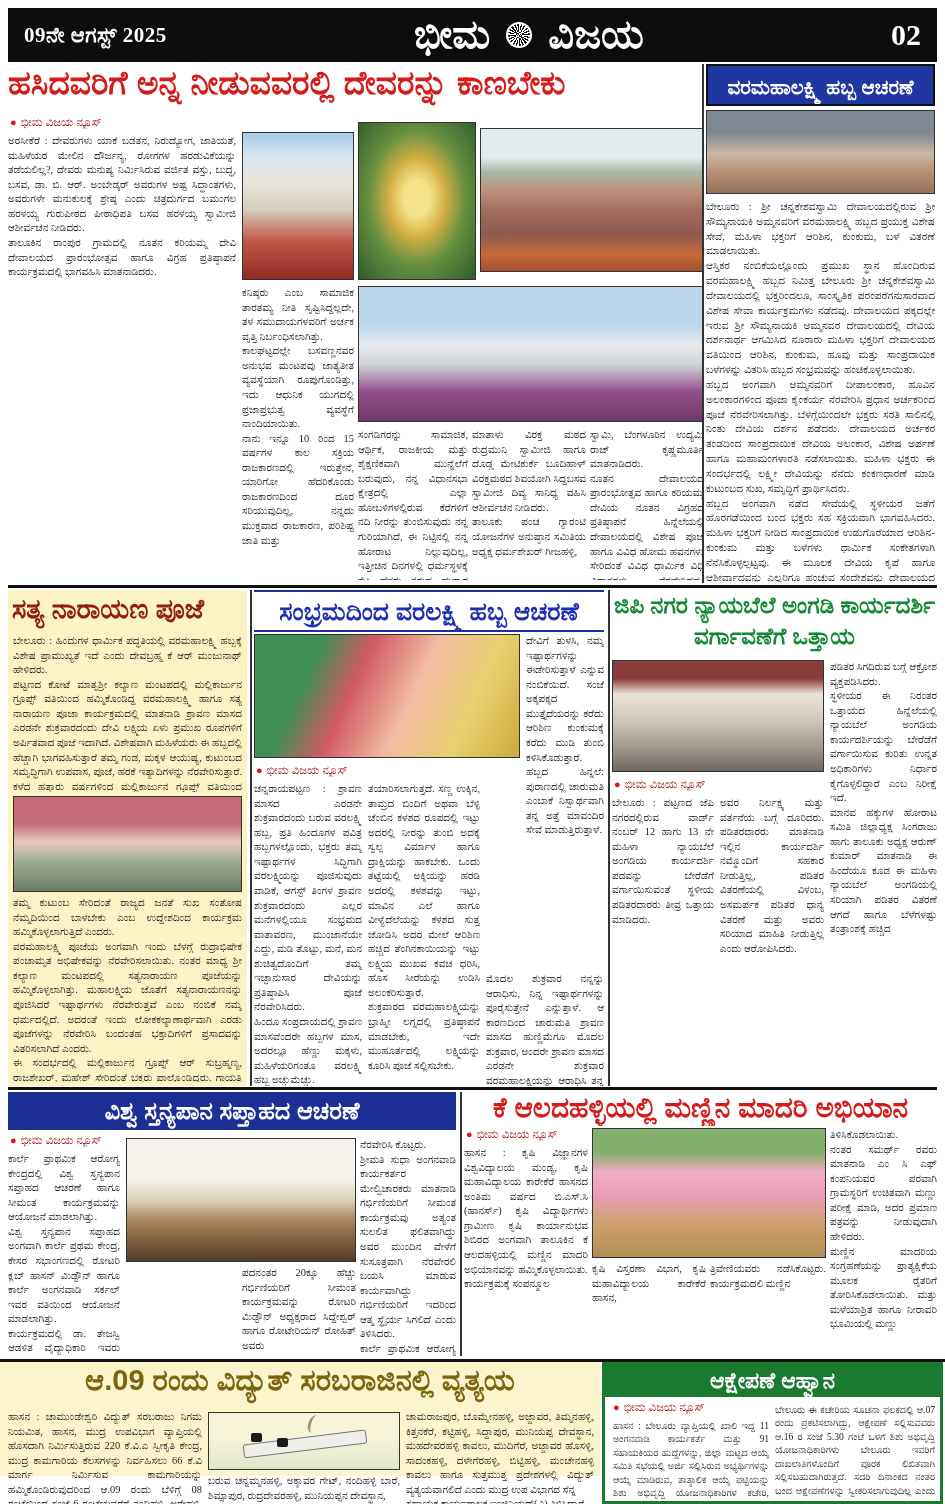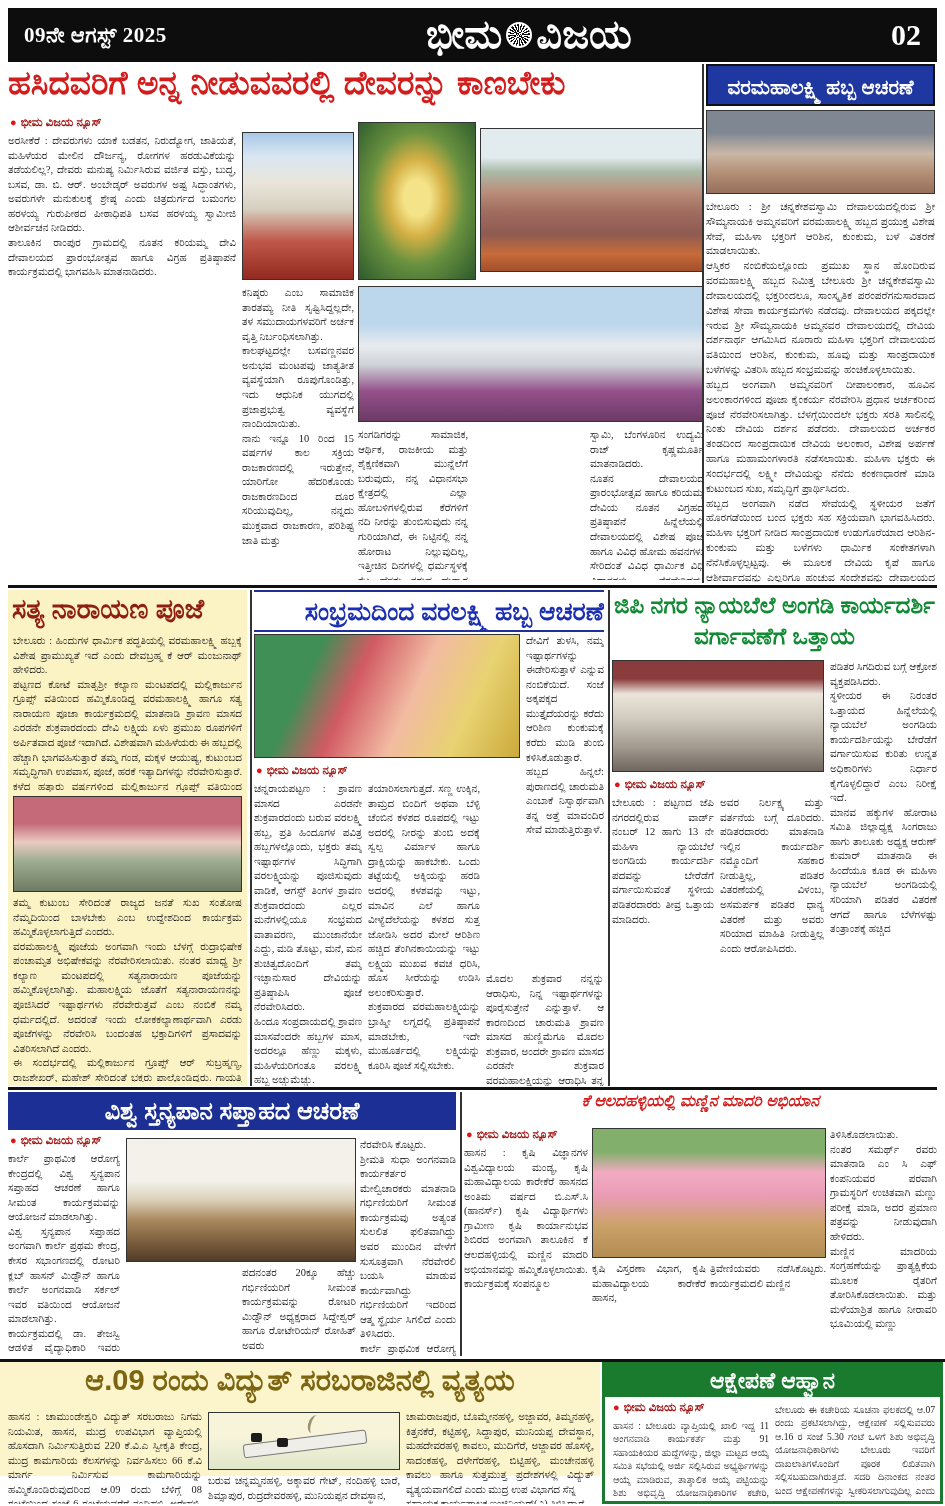--- a/index.html
+++ b/index.html
@@ -3,30 +3,30 @@
 <meta charset="utf-8">
 <style>
   html,body{margin:0;padding:0;background:#e9e9e9;}
   .page{position:relative;width:945px;height:1506px;background:#ffffff;margin:0 auto;
         font-family:"Liberation Serif","DejaVu Serif",serif;overflow:hidden;}
   .abs{position:absolute;}
   
   .masthead-bar{left:8px;top:8px;width:929px;height:54px;background:#0d0d0d;color:#fff;
      display:flex;align-items:center;justify-content:space-between;padding:0 16px;box-sizing:border-box;}
   .m-date{font-size:21px;font-weight:bold;letter-spacing:.5px;}
-  .m-title{display:flex;align-items:center;gap:4px;font-size:40px;font-weight:bold;
+  .m-title{display:flex;align-items:center;gap:16px;font-size:40px;font-weight:bold;
      font-family:"Liberation Sans","DejaVu Sans",sans-serif;}
   .m-emblem{width:26px;height:26px;border-radius:50%;
      background:repeating-conic-gradient(#ffffff 0 9deg,#0d0d0d 9deg 18deg);
      border:2px solid #fff;box-sizing:border-box;}
   .m-page{font-size:30px;font-weight:bold;}
   
   .col{font-size:10.4px;line-height:1.40;text-align:justify;color:#1b1b1b;overflow:hidden;
        white-space:pre-line;}
-  .byline{font-size:11.5px;font-weight:bold;color:#a01414;
+  .byline{font-size:11.5px;font-weight:normal;color:#a01414;
        font-family:"Liberation Sans","DejaVu Sans",sans-serif;white-space:nowrap;overflow:hidden;}
   .dot{color:#e01414;font-size:11px;margin-right:4px;}
   .hl{font-family:"Liberation Sans","DejaVu Sans",sans-serif;font-weight:bold;overflow:hidden;}
   .hrule{background:#111;height:3px;}
   .vrule{background:#333;width:2px;}
   .ph{border:1px solid #333;box-sizing:border-box;}
   
   .ph-dais{background:linear-gradient(180deg,#a8c9e8 0%,#d9e6f2 16%,#e9e5da 34%,#d6cfc0 52%,#c0584a 74%,#93291f 100%);}
   .ph-deity{background:radial-gradient(ellipse at 50% 48%,#f4e388 0 16%,#d4b045 34%,#69913f 58%,#2d5a2c 100%);}
   .ph-crowd{background:linear-gradient(180deg,#e2ebee 0 20%,#a9bba8 30%,#bb8f7b 44%,#a26c5f 58%,#8e5b51 74%,#c76b3a 88%,#a34f2c 100%);}
@@ -72,20 +72,22 @@
     <div class="abs col" style="left:0;top:70px;width:228px;height:446px;">ಅರಸೀಕೆರೆ : ದೇವರುಗಳು ಯಾಕೆ ಬಡತನ, ನಿರುದ್ಯೋಗ, ಜಾತಿಯತೆ, ಮಹಿಳೆಯರ ಮೇಲಿನ ದೌರ್ಜನ್ಯ, ರೋಗಗಳ ಹರಡುವಿಕೆಯನ್ನು ತಡೆಯಲಿಲ್ಲ?, ದೇವರು ಮನುಷ್ಯ ನಿರ್ಮಿಸಿರುವ ವರ್ಜಿತ ವಸ್ತು, ಬುದ್ಧ, ಬಸವ, ಡಾ. ಬಿ. ಆರ್. ಅಂಬೇಡ್ಕರ್ ಅವರುಗಳ ಅಷ್ಟ ಸಿದ್ಧಾಂತಗಳು, ಅವರುಗಳೇ ಮನುಕುಲಕ್ಕೆ ಶ್ರೇಷ್ಠ ಎಂದು ಚಿತ್ರದುರ್ಗದ ಬಮಂಗಲ ಹರಳಯ್ಯ ಗುರುಪೀಠದ ಪೀಠಾಧಿಪತಿ ಬಸವ ಹರಳಯ್ಯ ಸ್ವಾಮೀಜಿ ಆಶೀರ್ವಚನ ನೀಡಿದರು.
 ತಾಲೂಕಿನ ರಾಂಪುರ ಗ್ರಾಮದಲ್ಲಿ ನೂತನ ಕರಿಯಮ್ಮ ದೇವಿ ದೇವಾಲಯದ ಪ್ರಾರಂಭೋತ್ಸವ ಹಾಗೂ ವಿಗ್ರಹ ಪ್ರತಿಷ್ಠಾಪನೆ ಕಾರ್ಯಕ್ರಮದಲ್ಲಿ ಭಾಗವಹಿಸಿ ಮಾತನಾಡಿದರು.</div>
     <div class="abs ph ph-dais" style="left:234px;top:68px;width:112px;height:148px;"></div>
     <div class="abs ph ph-deity" style="left:350px;top:58px;width:118px;height:158px;"></div>
     <div class="abs ph ph-crowd" style="left:472px;top:64px;width:224px;height:144px;"></div>
     <div class="abs col" style="left:234px;top:222px;width:112px;height:294px;">ಕನಿಷ್ಠರು ಎಂಬ ಸಾಮಾಜಿಕ ತಾರತಮ್ಯ ನೀತಿ ಸೃಷ್ಟಿಸಿದ್ದಲ್ಲದೇ, ತಳ ಸಮುದಾಯಗಳವರಿಗೆ ಅರ್ಚಕ ವೃತ್ತಿ ನಿರ್ಬಂಧಿಸಲಾಗಿತ್ತು.
 ಕಾಲಘಟ್ಟದಲ್ಲೇ ಬಸವಣ್ಣನವರ ಅನುಭವ ಮಂಟಪವು ಜಾತ್ಯತೀತ ವ್ಯವಸ್ಥೆಯಾಗಿ ರೂಪುಗೊಂಡಿತ್ತು, ಇದು ಆಧುನಿಕ ಯುಗದಲ್ಲಿ ಪ್ರಜಾಪ್ರಭುತ್ವ ವ್ಯವಸ್ಥೆಗೆ ನಾಂದಿಯಾಯಿತು.
 ನಾನು ಇನ್ನೂ 10 ರಿಂದ 15 ವರ್ಷಗಳ ಕಾಲ ಸಕ್ರಿಯ ರಾಜಕಾರಣದಲ್ಲಿ ಇರುತ್ತೇನೆ, ಯಾರಿಗೋ ಹೆದರಿಕೊಂಡು ರಾಜಕಾರಣದಿಂದ ದೂರ ಸರಿಯುವುದಿಲ್ಲ, ನನ್ನದು ಮುಕ್ತವಾದ ರಾಜಕಾರಣ, ಪರಿಶಿಷ್ಟ ಜಾತಿ ಮತ್ತು</div>
     <div class="abs ph ph-stage" style="left:350px;top:222px;width:346px;height:136px;"></div>
     <div class="abs col" style="left:350px;top:364px;width:110px;height:152px;">ಸಂಗಡಿಗರನ್ನು ಸಾಮಾಜಿಕ, ಆರ್ಥಿಕ, ರಾಜಕೀಯ ಮತ್ತು ಶೈಕ್ಷಣಿಕವಾಗಿ ಮುನ್ನೆಲೆಗೆ ಬರುವುದು, ನನ್ನ ವಿಧಾನಸಭಾ ಕ್ಷೇತ್ರದಲ್ಲಿ ಎಲ್ಲಾ ಹೋಬಳಿಗಳಲ್ಲಿರುವ ಕೆರೆಗಳಿಗೆ ನದಿ ನೀರನ್ನು ತುಂಬಿಸುವುದು ನನ್ನ ಗುರಿಯಾಗಿದೆ, ಈ ನಿಟ್ಟಿನಲ್ಲಿ ನನ್ನ ಹೋರಾಟ ನಿಲ್ಲುವುದಿಲ್ಲ, ಇತ್ತೀಚಿನ ದಿನಗಳಲ್ಲಿ ಧರ್ಮಸ್ಥಳಕ್ಕೆ ಕೆಟ್ಟ ಹೆಸರು ತರುವ ಹುನ್ನಾರ ನಡೆಯುತ್ತಿದೆ. ಎಲ್ಲರ ಜನ್ಮ ಜಾಲಾಡುತ್ತೇನೆ ಎಂಬ ಕಾರಣಕ್ಕೆ ರಾಜಕಾರಣದಲ್ಲಿ ಪ್ರಾಮಾಣಿಕವಾಗಿ ಇರಲು ಬಯಸುತ್ತೇನೆ ಎಂದರು.</div>
+    <div class="abs col" style="left:464px;top:364px;width:114px;height:152px;">ಮಾತಾಳು ವಿರಕ್ತ ಮಠದ ರುದ್ರಮುನಿ ಸ್ವಾಮೀಜಿ ಹಾಗೂ ದೊಡ್ಡ ಮೇಟಿಕುರ್ಕೆ ಬೂದಿಹಾಳ್ ವಿರಕ್ತಮಠದ ಶಿವಯೋಗಿ ಸಿದ್ದಬಸವ ಸ್ವಾಮೀಜಿ ದಿವ್ಯ ಸಾನಿಧ್ಯ ವಹಿಸಿ ಆಶೀರ್ವಚನ ನೀಡಿದರು.
+ತಾಲೂಕು ಪಂಚ ಗ್ಯಾರಂಟಿ ಯೋಜನೆಗಳ ಅನುಷ್ಠಾನ ಸಮಿತಿಯ ಅಧ್ಯಕ್ಷ ಧರ್ಮಶೇಖರ್ ಗೀಜಹಳ್ಳಿ,</div>
     <div class="abs col" style="left:582px;top:364px;width:114px;height:152px;">ಸ್ವಾಮಿ, ಬೆಂಗಳೂರಿನ ಉದ್ಯಮಿ ರಾಜ್ ಕೃಷ್ಣಮೂರ್ತಿ ಮಾತನಾಡಿದರು.
 ನೂತನ ದೇವಾಲಯದ ಪ್ರಾರಂಭೋತ್ಸವ ಹಾಗೂ ಕರಿಯಮ್ಮ ದೇವಿಯ ನೂತನ ವಿಗ್ರಹದ ಪ್ರತಿಷ್ಠಾಪನೆ ಹಿನ್ನೆಲೆಯಲ್ಲಿ ದೇವಾಲಯದಲ್ಲಿ ವಿಶೇಷ ಪೂಜೆ ಹಾಗೂ ವಿವಿಧ ಹೋಮ ಹವನಗಳು ಸೇರಿದಂತೆ ವಿವಿಧ ಧಾರ್ಮಿಕ ವಿಧಿ ವಿಧಾನಗಳು ನೆರವೇರಿದವು, ಅನ್ನಸಂತರ್ಪಣೆ ನೆರವೇರಿತು.</div>
   </div>
   <div class="abs vrule" style="left:702px;top:64px;height:519px;"></div>
 
   <div class="abs" style="left:706px;top:64px;width:231px;height:519px;">
     <div class="abs ban" style="left:0;top:0;width:229px;height:42px;line-height:42px;font-size:20px;background:#1f37a0;border:2px solid #111;box-sizing:border-box;">ವರಮಹಾಲಕ್ಷ್ಮಿ ಹಬ್ಬ ಆಚರಣೆ</div>
     <div class="abs ph ph-blessing" style="left:0;top:46px;width:229px;height:84px;"></div>
     <div class="abs col" style="left:0;top:136px;width:229px;height:382px;font-size:10.6px;">ಬೇಲೂರು : ಶ್ರೀ ಚನ್ನಕೇಶವಸ್ವಾಮಿ ದೇವಾಲಯದಲ್ಲಿರುವ ಶ್ರೀ ಸೌಮ್ಯನಾಯಕಿ ಅಮ್ಮನವರಿಗೆ ವರಮಹಾಲಕ್ಷ್ಮಿ ಹಬ್ಬದ ಪ್ರಯುಕ್ತ ವಿಶೇಷ ಸೇವೆ, ಮಹಿಳಾ ಭಕ್ತರಿಗೆ ಆರಿಶಿನ, ಕುಂಕುಮ, ಬಳೆ ವಿತರಣೆ ಮಾಡಲಾಯಿತು.
 ಆಸ್ತಿಕರ ನಂಬಿಕೆಯಲ್ಲೊಂದು ಪ್ರಮುಖ ಸ್ಥಾನ ಹೊಂದಿರುವ ವರಮಹಾಲಕ್ಷ್ಮಿ ಹಬ್ಬದ ನಿಮಿತ್ತ ಬೇಲೂರು ಶ್ರೀ ಚನ್ನಕೇಶವಸ್ವಾಮಿ ದೇವಾಲಯದಲ್ಲಿ ಭಕ್ತರಿಂದಲೂ, ಸಾಂಸ್ಕೃತಿಕ ಪರಂಪರೆಗನುಸಾರವಾದ ವಿಶೇಷ ಸೇವಾ ಕಾರ್ಯಕ್ರಮಗಳು ನಡೆದವು. ದೇವಾಲಯದ ಪಕ್ಕದಲ್ಲೇ ಇರುವ ಶ್ರೀ ಸೌಮ್ಯನಾಯಕಿ ಅಮ್ಮನವರ ದೇವಾಲಯದಲ್ಲಿ ದೇವಿಯ ದರ್ಶನಾರ್ಥ ಆಗಮಿಸಿದ ನೂರಾರು ಮಹಿಳಾ ಭಕ್ತರಿಗೆ ದೇವಾಲಯದ ವತಿಯಿಂದ ಆರಿಶಿನ, ಕುಂಕುಮ, ಹೂವು ಮತ್ತು ಸಾಂಪ್ರದಾಯಿಕ ಬಳೆಗಳನ್ನು ವಿತರಿಸಿ ಹಬ್ಬದ ಸಂಭ್ರಮವನ್ನು ಹಂಚಿಕೊಳ್ಳಲಾಯಿತು.
@@ -102,21 +104,21 @@
     <div class="abs col" style="left:5px;top:44px;width:229px;height:158px;">ಬೇಲೂರು : ಹಿಂದುಗಳ ಧಾರ್ಮಿಕ ಪದ್ಧತಿಯಲ್ಲಿ ವರಮಹಾಲಕ್ಷ್ಮಿ ಹಬ್ಬಕ್ಕೆ ವಿಶೇಷ ಪ್ರಾಮುಖ್ಯತೆ ಇದೆ ಎಂದು ದೇವಬ್ರಹ್ಮ ಕೆ ಆರ್ ಮಂಜುನಾಥ್ ಹೇಳಿದರು.
 ಪಟ್ಟಣದ ಕೋಟೆ ಮಾತೃಶ್ರೀ ಕಲ್ಯಾಣ ಮಂಟಪದಲ್ಲಿ ಮಲ್ಲಿಕಾರ್ಜುನ ಗ್ರೂಪ್ಸ್ ವತಿಯಿಂದ ಹಮ್ಮಿಕೊಂಡಿದ್ದ ವರಮಹಾಲಕ್ಷ್ಮಿ ಹಾಗೂ ಸತ್ಯ ನಾರಾಯಣ ಪೂಜಾ ಕಾರ್ಯಕ್ರಮದಲ್ಲಿ ಮಾತನಾಡಿ ಶ್ರಾವಣ ಮಾಸದ ಎರಡನೇ ಶುಕ್ರವಾರದಂದು ದೇವಿ ಲಕ್ಷ್ಮಿಯ ಏಳು ಪ್ರಮುಖ ರೂಪಗಳಿಗೆ ಅರ್ಪಿತವಾದ ಪೂಜೆ ಇದಾಗಿದೆ. ವಿಶೇಷವಾಗಿ ಮಹಿಳೆಯರು ಈ ಹಬ್ಬದಲ್ಲಿ ಹೆಚ್ಚಾಗಿ ಭಾಗವಹಿಸುತ್ತಾರೆ ತಮ್ಮ ಗಂಡ, ಮಕ್ಕಳ ಆಯುಷ್ಯ, ಕುಟುಂಬದ ಸಮೃದ್ಧಿಗಾಗಿ ಉಪವಾಸ, ಪೂಜೆ, ಹರಕೆ ಇತ್ಯಾದಿಗಳನ್ನು ನೆರವೇರಿಸುತ್ತಾರೆ. ಕಳೆದ ಹತ್ತಾರು ವರ್ಷಗಳಿಂದ ಮಲ್ಲಿಕಾರ್ಜುನ ಗ್ರೂಪ್ಸ್ ವತಿಯಿಂದ ವರಮಹಾಲಕ್ಷ್ಮಿ ಪೂಜೆಯನ್ನು ಹಮ್ಮಿಕೊಂಡು ಬರಲಾಗುತ್ತಿದೆ.</div>
     <div class="abs ph ph-pooja" style="left:5px;top:206px;width:229px;height:96px;"></div>
     <div class="abs col" style="left:5px;top:306px;width:229px;height:186px;">ತಮ್ಮ ಕುಟುಂಬ ಸೇರಿದಂತೆ ರಾಜ್ಯದ ಜನತೆ ಸುಖ ಸಂತೋಷ ನೆಮ್ಮದಿಯಿಂದ ಬಾಳಬೇಕು ಎಂಬ ಉದ್ದೇಶದಿಂದ ಕಾರ್ಯಕ್ರಮ ಹಮ್ಮಿಕೊಳ್ಳಲಾಗುತ್ತಿದೆ ಎಂದರು.
 ವರಮಹಾಲಕ್ಷ್ಮಿ ಪೂಜೆಯ ಅಂಗವಾಗಿ ಇಂದು ಬೆಳಗ್ಗೆ ರುದ್ರಾಭಿಷೇಕ ಪಂಚಾಮೃತ ಅಭಿಷೇಕವನ್ನು ನೆರವೇರಿಸಲಾಯಿತು. ನಂತರ ಮಾಧ್ಯ ಶ್ರೀ ಕಲ್ಯಾಣ ಮಂಟಪದಲ್ಲಿ ಸತ್ಯನಾರಾಯಣ ಪೂಜೆಯನ್ನು ಹಮ್ಮಿಕೊಳ್ಳಲಾಗಿತ್ತು. ಮಹಾಲಕ್ಷ್ಮಿಯ ಜೊತೆಗೆ ಸತ್ಯನಾರಾಯಣನನ್ನು ಪೂಜಿಸಿದರೆ ಇಷ್ಟಾರ್ಥಗಳು ನೆರವೇರುತ್ತವೆ ಎಂಬ ನಂಬಿಕೆ ನಮ್ಮ ಧರ್ಮದಲ್ಲಿದೆ. ಅದರಂತೆ ಇಂದು ಲೋಕಕಲ್ಯಾಣಾರ್ಥವಾಗಿ ಎರಡು ಪೂಜೆಗಳನ್ನು ನೆರವೇರಿಸಿ ಬಂದಂತಹ ಭಕ್ತಾದಿಗಳಿಗೆ ಪ್ರಸಾದವನ್ನು ವಿತರಿಸಲಾಗಿದೆ ಎಂದರು.
 ಈ ಸಂದರ್ಭದಲ್ಲಿ ಮಲ್ಲಿಕಾರ್ಜುನ ಗ್ರೂಪ್ಸ್ ಆರ್ ಸುಬ್ರಹ್ಮಣ್ಯ, ರಾಜಶೇಖರ್, ಮಹೇಶ್ ಸೇರಿದಂತೆ ಭಕ್ತರು ಪಾಲ್ಗೊಂಡಿದ್ದರು. ಗಾಯತ್ರಿ ಭಜನಾ ಮಂಡಳಿಯಿಂದ ವಿಷ್ಣು ಸಹಸ್ರನಾಮ ನಡೆಸಿಕೊಡಲಾಯಿತು.</div>
   </div>
   <div class="abs vrule" style="left:250px;top:590px;height:496px;"></div>
 
   <div class="abs" style="left:254px;top:590px;width:352px;height:496px;">
-    <div class="abs hl" style="left:0;top:0;width:350px;height:38px;line-height:38px;font-size:25px;color:#1b2fb0;text-align:right;border-top:2px solid #20309a;border-bottom:2px solid #20309a;">ಸಂಭ್ರಮದಿಂದ ವರಲಕ್ಷ್ಮಿ ಹಬ್ಬ ಆಚರಣೆ</div>
+    <div class="abs hl" style="left:0;top:0;width:350px;height:38px;line-height:38px;font-size:25px;color:#1b2fb0;text-align:center;border-top:2px solid #20309a;border-bottom:2px solid #20309a;">ಸಂಭ್ರಮದಿಂದ ವರಲಕ್ಷ್ಮಿ ಹಬ್ಬ ಆಚರಣೆ</div>
     <div class="abs ph ph-varalakshmi" style="left:0;top:44px;width:266px;height:124px;"></div>
     <div class="abs col" style="left:272px;top:44px;width:78px;height:330px;">ದೇವಿಗೆ ತುಳಸಿ, ನಮ್ಮ ಇಷ್ಟಾರ್ಥಗಳನ್ನು ಈಡೇರಿಸುತ್ತಾಳೆ ಎನ್ನುವ ನಂಬಿಕೆಯಿದೆ. ಸಂಜೆ ಅಕ್ಕಪಕ್ಕದ ಮುತ್ತೈದೆಯರನ್ನು ಕರೆದು ಆರಿಶಿಣ ಕುಂಕುಮಕ್ಕೆ ಕರೆದು ಮುಡಿ ತುಂಬಿ ಕಳಿಸಿಕೊಡುತ್ತಾರೆ.
 ಹಬ್ಬದ ಹಿನ್ನಲೆ: ಪುರಾಣದಲ್ಲಿ ಚಾರುಮತಿ ಎಂಬಾಕೆ ನಿಸ್ವಾರ್ಥವಾಗಿ ತನ್ನ ಅತ್ತೆ ಮಾವಂದಿರ ಸೇವೆ ಮಾಡುತ್ತಿರುತ್ತಾಳೆ.</div>
     <div class="abs byline" style="left:2px;top:174px;">
       <span class="dot">●</span><span>ಭೀಮ ವಿಜಯ ನ್ಯೂಸ್</span>
     </div>
     <div class="abs col" style="left:0;top:192px;width:108px;height:304px;">ಚನ್ನರಾಯಪಟ್ಟಣ : ಶ್ರಾವಣ ಮಾಸದ ಎರಡನೇ ಶುಕ್ರವಾರದಂದು ಬರುವ ವರಲಕ್ಷ್ಮಿ ಹಬ್ಬ, ಪ್ರತಿ ಹಿಂದೂಗಳ ಪವಿತ್ರ ಹಬ್ಬಗಳಲ್ಲೊಂದು, ಭಕ್ತರು ತಮ್ಮ ಇಷ್ಟಾರ್ಥಗಳ ಸಿದ್ಧಿಗಾಗಿ ವರಲಕ್ಷ್ಮಿಯನ್ನು ಪೂಜಿಸುವುದು ವಾಡಿಕೆ, ಆಗಸ್ಟ್ ತಿಂಗಳ ಶ್ರಾವಣ ಶುಕ್ರವಾರದಂದು ಎಲ್ಲರ ಮನೆಗಳಲ್ಲಿಯೂ ಸಂಭ್ರಮದ ವಾತಾವರಣ, ಮುಂಜಾನೆಯೇ ಎದ್ದು, ಮಡಿ ತೊಟ್ಟು, ಮನೆ, ಮನ ಶುಚಿತ್ವದೊಂದಿಗೆ ತಮ್ಮ ಇಚ್ಛಾನುಸಾರ ದೇವಿಯನ್ನು ಪ್ರತಿಷ್ಠಾಪಿಸಿ ಪೂಜೆ ನೆರವೇರಿಸಿದರು.
 ಹಿಂದೂ ಸಂಪ್ರದಾಯದಲ್ಲಿ ಶ್ರಾವಣ ಮಾಸವೆಂದರೇ ಹಬ್ಬಗಳ ಮಾಸ, ಅದರಲ್ಲೂ ಹೆಣ್ಣು ಮಕ್ಕಳು, ಮಹಿಳೆಯರಿಗಂತೂ ವರಲಕ್ಷ್ಮಿ ಹಬ್ಬ ಅಚ್ಚುಮೆಚ್ಚು.</div>
     <div class="abs col" style="left:114px;top:192px;width:112px;height:304px;">ತಯಾರಿಸಲಾಗುತ್ತದೆ. ಸಣ್ಣ ಉಕ್ಕಿನ, ತಾಮ್ರದ ಬಿಂದಿಗೆ ಅಥವಾ ಬೆಳ್ಳಿ ಚೆಂಬಿನ ಕಳಶದ ರೂಪದಲ್ಲಿ ಇಟ್ಟು ಅದರಲ್ಲಿ ನೀರನ್ನು ತುಂಬಿ ಅದಕ್ಕೆ ಸ್ವಲ್ಪ ವಿರ್ಮಾಳ ಹಾಗೂ ದ್ರಾಕ್ಷಿಯನ್ನು ಹಾಕಬೇಕು. ಒಂದು ತಟ್ಟೆಯಲ್ಲಿ ಅಕ್ಕಿಯನ್ನು ಹರಡಿ ಅದರಲ್ಲಿ ಕಳಶವನ್ನು ಇಟ್ಟು, ಮಾವಿನ ಎಲೆ ಹಾಗೂ ವೀಳ್ಯೆದೆಲೆಯನ್ನು ಕಳಶದ ಸುತ್ತ ಜೋಡಿಸಿ ಅದರ ಮೇಲೆ ಆರಿಶಿಣ ಹಚ್ಚಿದ ತೆಂಗಿನಕಾಯಿಯನ್ನು ಇಟ್ಟು ಲಕ್ಷ್ಮಿಯ ಮುಖವ ಕವಚ ಧರಿಸಿ, ಹೊಸ ಸೀರೆಯನ್ನು ಉಡಿಸಿ ಅಲಂಕರಿಸುತ್ತಾರೆ.
 ಶುಕ್ರವಾರದ ವರಮಹಾಲಕ್ಷ್ಮಿಯನ್ನು ಬ್ರಾಹ್ಮೀ ಲಗ್ನದಲ್ಲಿ ಪ್ರತಿಷ್ಠಾಪನೆ ಮಾಡಬೇಕು, ಇದೇ ಮುಹೂರ್ತದಲ್ಲಿ ಲಕ್ಷ್ಮಿಯನ್ನು ಕೂರಿಸಿ ಪೂಜೆ ಸಲ್ಲಿಸಬೇಕು.</div>
@@ -150,21 +152,21 @@
 ಕಾರ್ಯಕ್ರಮದಲ್ಲಿ ಡಾ. ತೇಜಸ್ವಿ ಆಡಳಿತ ವೈದ್ಯಾಧಿಕಾರಿ ಇವರು ಸ್ತನ್ಯಪಾನ ಸಪ್ತಾಹದ ಮಾಹಿತಿ, ತಾಯಿಂದಿರಿಗೆ ಎದೆ ಹಾಲು ನೀಡುವ</div>
     <div class="abs ph ph-meeting" style="left:118px;top:46px;width:230px;height:124px;"></div>
     <div class="abs col" style="left:234px;top:174px;width:114px;height:90px;">ಪದನಂತರ 20ಕ್ಕೂ ಹೆಚ್ಚು ಗರ್ಭಿಣಿಯರಿಗೆ ಸೀಮಂತ ಕಾರ್ಯಕ್ರಮವನ್ನು ರೋಟರಿ ಮಿಡ್ಟೌನ್ ಅಧ್ಯಕ್ಷರಾದ ಸಿದ್ದೇಶ್ವರ್ ಹಾಗೂ ರೋಟೇರಿಯನ್ ರೋಹಿತ್ ಅವರು</div>
     <div class="abs col" style="left:352px;top:46px;width:96px;height:218px;">ನೆರವೇರಿಸಿ ಕೊಟ್ಟರು.
 ಶ್ರೀಮತಿ ಸುಧಾ ಅಂಗನವಾಡಿ ಕಾರ್ಯಕರ್ತರ ಮೇಲ್ವಿಚಾರಕರು ಮಾತನಾಡಿ ಗರ್ಭಿಣಿಯರಿಗೆ ಸೀಮಂತ ಕಾರ್ಯಕ್ರಮವು ಅತ್ಯಂತ ಸುಲಲಿತ ಫಲಿತವಾಗಿದ್ದು ಅವರ ಮುಂದಿನ ವೇಳೆಗೆ ಸುಸೂತ್ರವಾಗಿ ನೆರವೇರಲಿ ಬಯಸಿ ಮಾಡುವ ಕಾರ್ಯವಾಗಿದ್ದು ಗರ್ಭಿಣಿಯರಿಗೆ ಇದರಿಂದ ಆತ್ಮ ಸ್ಥೈರ್ಯ ಸಿಗಲಿದೆ ಎಂದು ತಿಳಿಸಿದರು.
 ಕಾರ್ಲೆ ಪ್ರಾಥಮಿಕ ಆರೋಗ್ಯ ಸಿಬ್ಬಂದಿ ವರ್ಗದವರು ಆಶಾ ಕಾರ್ಯಕರ್ತರು ಅಂಗನವಾಡಿ ಕಾರ್ಯಕರ್ತರ ಹಾಗೂ ಗ್ರಾಮಸ್ಥರು ಉಪಸ್ಥಿತರಿದ್ದರು</div>
   </div>
   <div class="abs vrule" style="left:460px;top:1092px;height:264px;"></div>
 
   <div class="abs" style="left:464px;top:1092px;width:473px;height:264px;">
-    <div class="abs hl" style="left:0;top:0;width:473px;height:34px;font-size:16px;color:#d31d1d;text-align:center;font-style:italic;">ಕೆ ಆಲದಹಳ್ಳಿಯಲ್ಲಿ ಮಣ್ಣಿನ ಮಾದರಿ ಅಭಿಯಾನ</div>
+    <div class="abs hl" style="left:0;top:0;width:473px;height:34px;font-size:28px;color:#d31d1d;text-align:center;">ಕೆ ಆಲದಹಳ್ಳಿಯಲ್ಲಿ ಮಣ್ಣಿನ ಮಾದರಿ ಅಭಿಯಾನ</div>
     <div class="abs byline" style="left:2px;top:36px;">
       <span class="dot">●</span><span>ಭೀಮ ವಿಜಯ ನ್ಯೂಸ್</span>
     </div>
     <div class="abs col" style="left:0;top:54px;width:124px;height:210px;">ಹಾಸನ : ಕೃಷಿ ವಿಜ್ಞಾನಗಳ ವಿಶ್ವವಿದ್ಯಾಲಯ ಮಂಡ್ಯ, ಕೃಷಿ ಮಹಾವಿದ್ಯಾಲಯ ಕಾರೇಕೆರೆ ಹಾಸನದ ಅಂತಿಮ ವರ್ಷದ ಬಿ.ಎಸ್.ಸಿ (ಹಾನರ್ಸ್) ಕೃಷಿ ವಿದ್ಯಾರ್ಥಿಗಳು ಗ್ರಾಮೀಣ ಕೃಷಿ ಕಾರ್ಯಾನುಭವ ಶಿಬಿರದ ಅಂಗವಾಗಿ ತಾಲೂಕಿನ ಕೆ ಆಲದಹಳ್ಳಿಯಲ್ಲಿ ಮಣ್ಣಿನ ಮಾದರಿ ಅಭಿಯಾನವನ್ನು ಹಮ್ಮಿಕೊಳ್ಳಲಾಯಿತು.
 ಕಾರ್ಯಕ್ರಮಕ್ಕೆ ಸಂಪನ್ಮೂಲ</div>
     <div class="abs ph ph-soil" style="left:128px;top:36px;width:234px;height:130px;"></div>
     <div class="abs col" style="left:128px;top:170px;width:114px;height:94px;">ಕೃಷಿ ವಿಸ್ತರಣಾ ವಿಭಾಗ, ಕೃಷಿ ಮಹಾವಿದ್ಯಾಲಯ ಕಾರೇಕೆರೆ ಹಾಸನ,</div>
     <div class="abs col" style="left:366px;top:36px;width:107px;height:228px;">ತಿಳಿಸಿಕೊಡಲಾಯಿತು.
 ನಂತರ ಸಮರ್ಥ್ ರವರು ಮಾತನಾಡಿ ಎಂ ಸಿ ಎಫ್ ಕಂಪನಿಯವರ ಪರವಾಗಿ ಗ್ರಾಮಸ್ಥರಿಗೆ ಉಚಿತವಾಗಿ ಮಣ್ಣು ಪರೀಕ್ಷೆ ಮಾಡಿ, ಅದರ ಪ್ರಮಾಣ ಪತ್ರವನ್ನು ನೀಡುವುದಾಗಿ ಹೇಳಿದರು.
 ಮಣ್ಣಿನ ಮಾದರಿಯ ಸಂಗ್ರಹಣೆಯನ್ನು ಪ್ರಾತ್ಯಕ್ಷಿಕೆಯ ಮೂಲಕ ರೈತರಿಗೆ ತೋರಿಸಿಕೊಡಲಾಯಿತು. ಮತ್ತು ಮಳೆಯಾಶ್ರಿತ ಹಾಗೂ ನೀರಾವರಿ ಭೂಮಿಯಲ್ಲಿ ಮಣ್ಣು</div>

